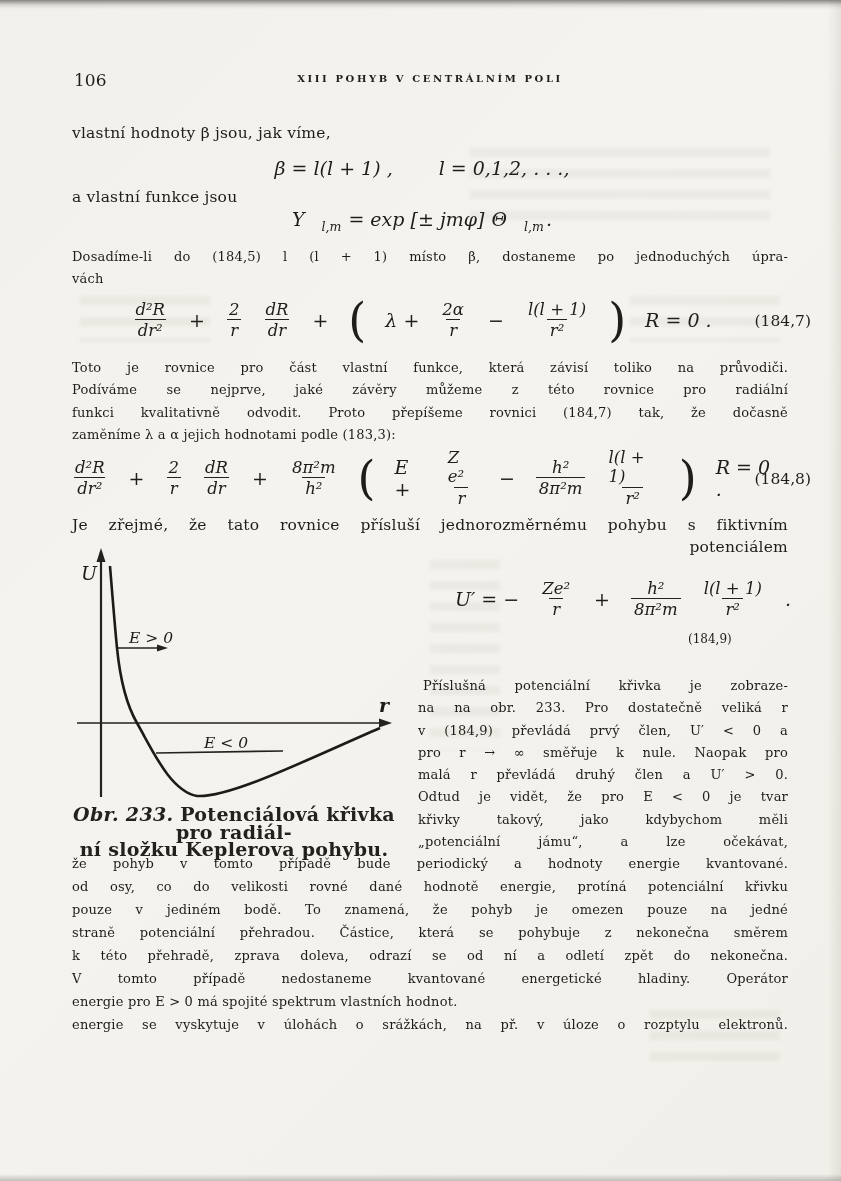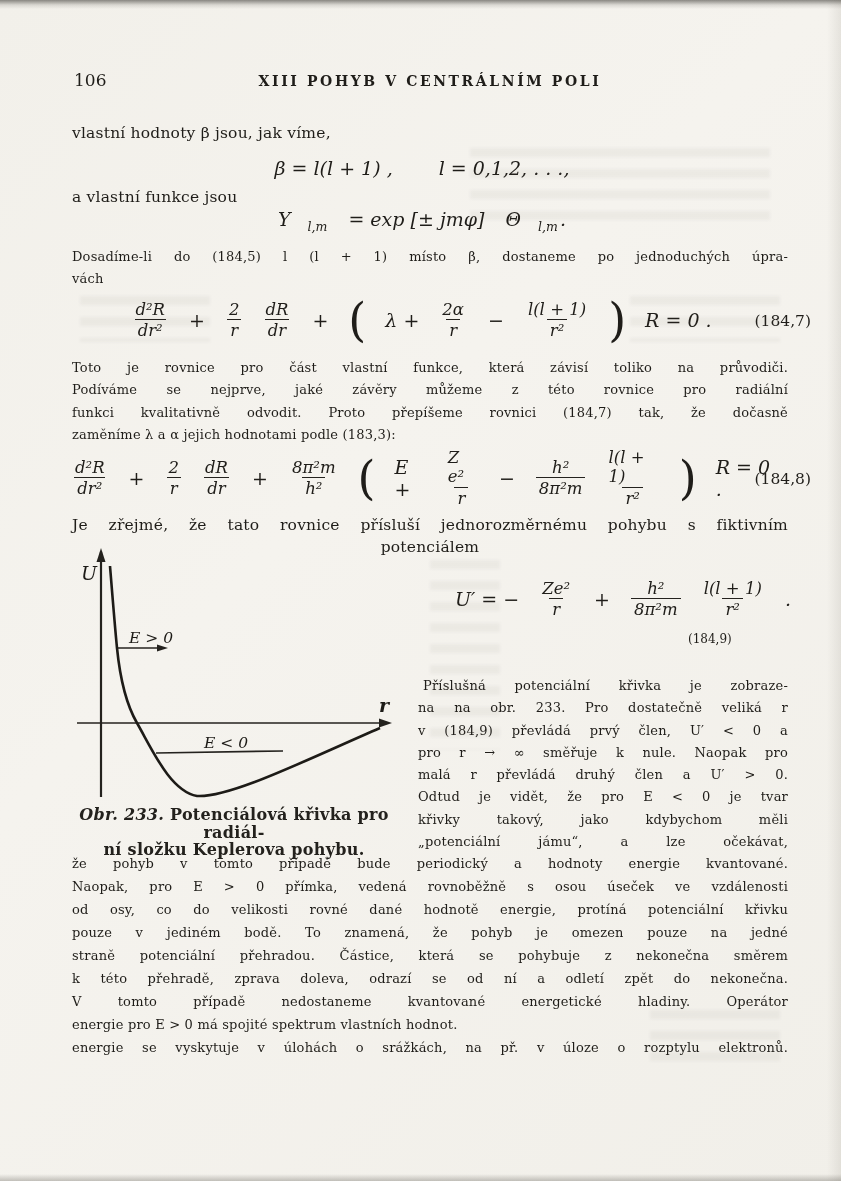--- a/index.html
+++ b/index.html
@@ -10,37 +10,37 @@
   
   .bl{position:absolute;left:72px;width:716px;font-size:15.5px;line-height:22.3px;
       letter-spacing:0.2px;white-space:nowrap;}
   .jl{white-space:normal;text-align:justify;text-align-last:justify;}
   .block{position:absolute;font-size:13px;letter-spacing:0.2px;}
   .block .ln{text-align:justify;text-align-last:justify;}
   .block .ln.last{text-align-last:left;}
   
   .pagenum{position:absolute;left:74px;top:70px;font-size:17px;}
   .runhead{position:absolute;left:72px;top:73px;width:716px;text-align:center;
-           font-size:14px;font-weight:bold;letter-spacing:2.6px;}
+           font-size:10px;font-weight:bold;letter-spacing:2.6px;}
   
   .eqrow{position:absolute;left:72px;width:700px;display:flex;justify-content:center;
          align-items:center;gap:20px;font-size:19px;font-style:italic;}
   .eqleft{left:455px;width:auto;justify-content:flex-start;}
   .frac{display:inline-flex;flex-direction:column;align-items:center;font-size:16.5px;line-height:1.18;}
   .frac .num{padding:0 3px;}
   .frac .den{border-top:1.4px solid #24221e;padding:1px 3px 0 3px;}
   .op{padding:0 1px;}
   .bp{height:58px;display:flex;align-items:center;font-size:46px;font-style:normal;
       font-weight:normal;margin:0 -1px;}
   .eqrow sub{font-size:12.5px;transform:translateY(7px);margin-left:15px;font-style:italic;}
   .eqtag{position:absolute;right:64px;font-size:15.5px;}
   .tag9{position:absolute;left:688px;top:632px;font-size:12px;}
   
   .caption{position:absolute;left:58px;top:806px;width:352px;text-align:center;
-           font-size:16px;line-height:17.5px;font-weight:bold;letter-spacing:0.3px;color:#23211d;}
+           font-size:19px;line-height:17.5px;font-weight:bold;letter-spacing:0.3px;color:#23211d;}
   .caption .it{font-style:italic;}
   
   .edge-top{position:absolute;top:0;left:0;right:0;height:9px;
      background:linear-gradient(to bottom,rgba(32,30,25,0.5),rgba(32,30,25,0.12) 55%,rgba(32,30,25,0));}
   .edge-right{position:absolute;top:0;right:0;width:48px;height:1181px;
      background:linear-gradient(to right,rgba(90,84,72,0) 0%,rgba(90,84,72,0.16) 45%,
       rgba(62,57,48,0.5) 78%,rgba(30,27,21,0.9) 93%,#16130f 100%);}
   .edge-bottom{position:absolute;bottom:0;left:0;right:0;height:7px;
      background:linear-gradient(to top,rgba(40,37,30,0.25),rgba(40,37,30,0));}
   .corner-blob{position:absolute;right:3px;top:8px;width:24px;height:32px;
@@ -62,21 +62,21 @@
   <div class="eqrow" style="top:154px;height:28px;gap:46px">
     <span>β = l(l + 1) ,</span>
     <span>l = 0,1,2, . . .,</span>
   </div>
 
   <div class="bl" style="top:186px">a vlastní funkce jsou</div>
 
   <div class="eqrow" style="top:202px;height:34px;gap:2px">
     <span>Y</span>
     <sub>l,m</sub>
-    <span style="margin:0 19px">= exp [± jmφ]</span>
+    <span style="margin:0 5px">= exp [± jmφ]</span>
     <span>Θ</span>
     <sub>l,m</sub>
     <span>.</span>
   </div>
 
   <div class="block" style="left:72px;top:246px;width:716px;line-height:22.3px">
     <div class="ln">Dosadíme-li do (184,5) l (l + 1) místo β, dostaneme po jednoduchých úpra-</div>
     <div class="ln last">vách</div>
   </div>
 
@@ -151,21 +151,21 @@
     <span class="frac">
         <span class="num">l(l + 1)</span>
         <span class="den">r²</span>
       </span>
     <span class="bp">)</span>
     <span>R = 0 .</span>
   </div>
   <div class="eqtag" style="top:470px">(184,8)</div>
 
   <div class="bl jl" style="top:514px">Je zřejmé, že tato rovnice přísluší jednorozměrnému pohybu s fiktivním</div>
-  <div class="bl" style="top:536px;text-align:center;white-space:normal">potenciálem</div>
+  <div class="bl" style="top:536px;text-align:right;white-space:normal">potenciálem</div>
 
   <svg class="abs" style="left:58px;top:548px" width="350" height="254" viewBox="0 0 350 254">
 
     <line x1="43" y1="4" x2="43" y2="249" stroke="#24221e" stroke-width="2.2"></line>
     <polygon points="43,0 38.5,14 47.5,14" fill="#24221e"></polygon>
 
     <line x1="19" y1="175" x2="327" y2="175" stroke="#24221e" stroke-width="1.7"></line>
     <polygon points="334,175 321,170.5 321,179.5" fill="#24221e"></polygon>
 
     <path d="M 52 18 C 55 55, 57 80, 59 100 C 62 130, 68 156, 79 175 C 94 201, 112 243, 139 248 C 172 250, 248 212, 322 180" fill="none" stroke="#1d1b17" stroke-width="2.6"></path>
@@ -212,21 +212,20 @@
   </div>
 
   <div class="caption">
     <div><span class="it">Obr. 233.</span>
       <span>Potenciálová křivka pro radiál-</span></div>
     <div>ní složku Keplerova pohybu.</div>
   </div>
 
   <div class="block" style="left:72px;top:852px;width:716px;line-height:23px">
     <div class="ln">že pohyb v tomto případě bude periodický a hodnoty energie kvantované.</div>
-    <div class="ln">Naopak, pro E &gt; 0 přímka, vedená rovnoběžně s osou úseček ve vzdálenosti</div>
     <div class="ln">od osy, co do velikosti rovné dané hodnotě energie, protíná potenciální křivku</div>
     <div class="ln">pouze v jediném bodě. To znamená, že pohyb je omezen pouze na jedné</div>
     <div class="ln">straně potenciální přehradou. Částice, která se pohybuje z nekonečna směrem</div>
     <div class="ln">k této přehradě, zprava doleva, odrazí se od ní a odletí zpět do nekonečna.</div>
     <div class="ln">V tomto případě nedostaneme kvantované energetické hladiny. Operátor</div>
     <div class="ln last">energie pro E &gt; 0 má spojité spektrum vlastních hodnot.</div>
     <div class="ln">energie se vyskytuje v úlohách o srážkách, na př. v úloze o rozptylu elektronů.</div>
   </div>
 
   <div class="smudge" style="left:470px;top:148px;width:300px;height:84px"></div>

